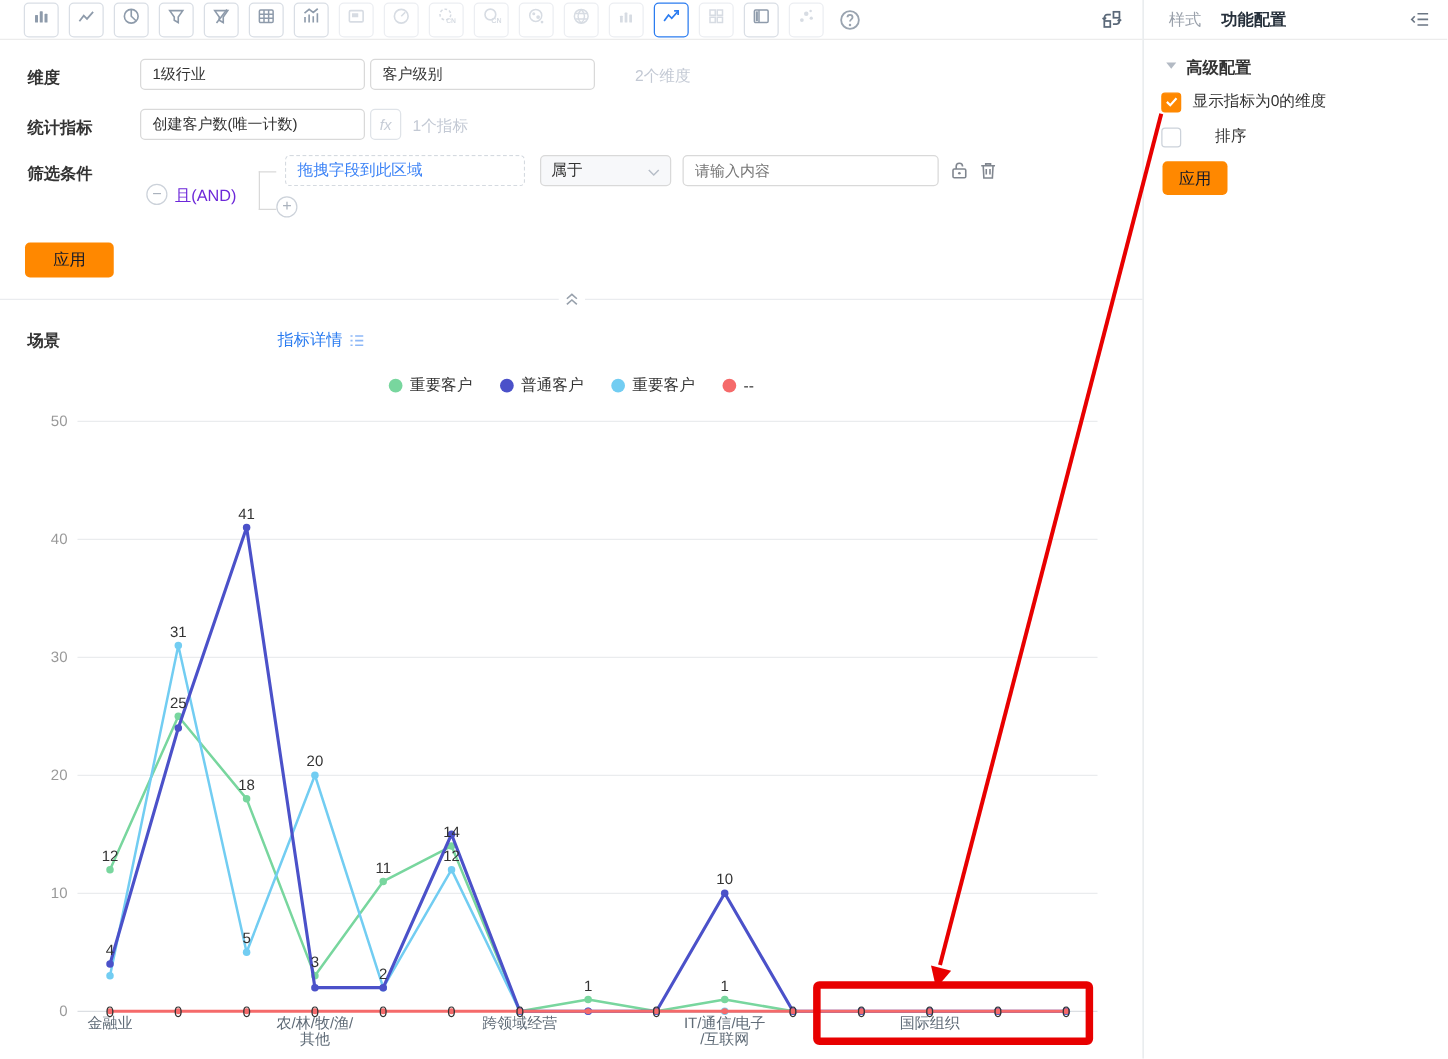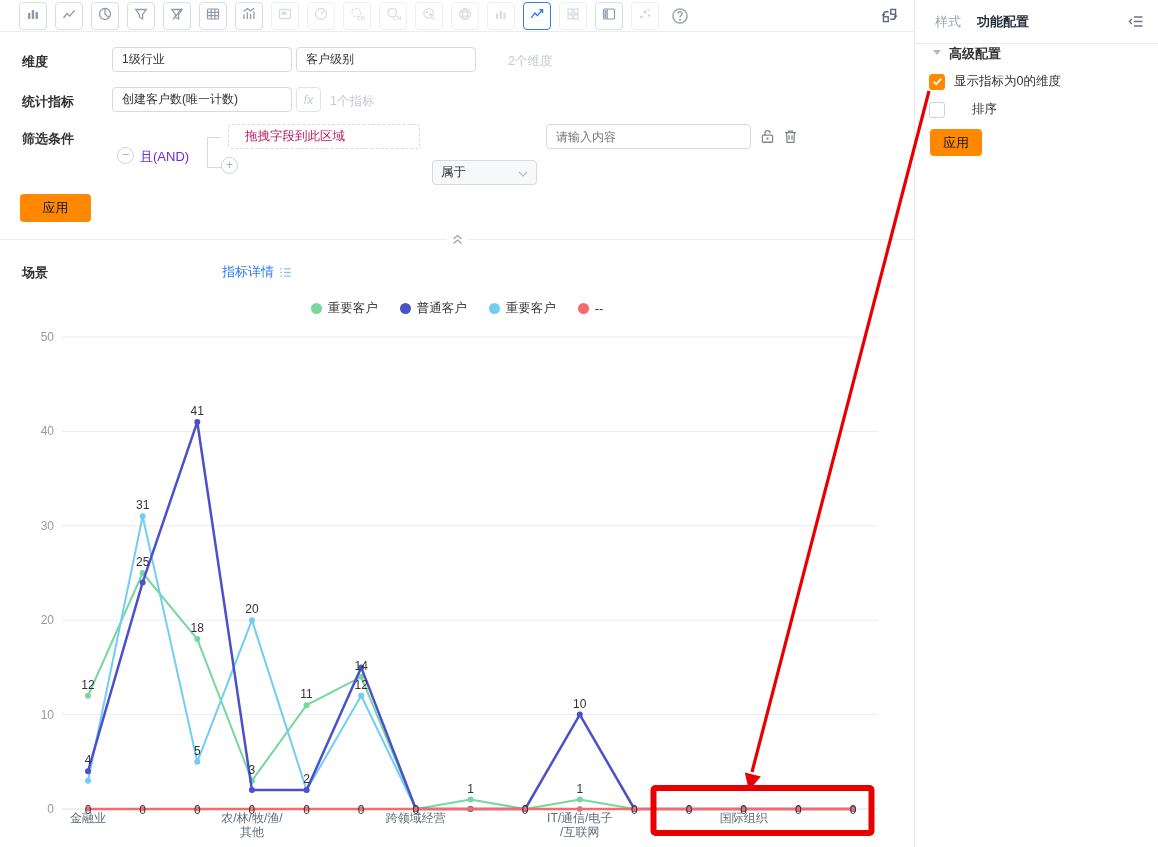--- a/index.html
+++ b/index.html
@@ -24,21 +24,21 @@
   
   .cfg-label { position:absolute; left:22px; font-size:13px; font-weight:bold; color:#333; }
   .txt-input { position:absolute; height:25px; border:1px solid #d9d9d9; border-radius:4px;
     font-size:12px; color:#333; padding:0 9px; outline:none; background:#fff;
     font-family:inherit; }
   .gray-count { position:absolute; font-size:12.5px; color:#c3c9d4; }
   .fx-box { position:absolute; width:25px; height:25px; border:1px solid #dfe3e8; border-radius:4px;
     color:#c6ccd6; font-style:italic; font-size:12px; display:flex; align-items:center;
     justify-content:center; background:#fff; }
   .dashed-drop { position:absolute; height:25px; border:1px dashed #d5dae0; border-radius:4px;
-    font-size:12.5px; color:#be185d; display:flex; align-items:center; padding:0 16px; background:#fff; }
+    font-size:12.5px; color:#3b82f6; display:flex; align-items:center; padding:0 9px; background:#fff; }
   .op-select { position:absolute; height:25px; border:1px solid #d9d9d9; border-radius:4px;
     background:#f7f8fa; font-size:12.5px; color:#333; display:flex; align-items:center;
     padding:0 8px; justify-content:space-between; }
   .op-select .chev { color:#b7bec8; }
   .circle-btn { position:absolute; width:17px; height:17px; border:1px solid #ccd2da;
     border-radius:50%; color:#aab2bd; font-size:13px; line-height:14px; text-align:center;
     background:#fff; }
   .and-label { position:absolute; font-size:13px; color:#6d28d9; }
   .bracket { position:absolute; border-left:1px solid #d9d9d9; border-top:1px solid #d9d9d9;
     border-bottom:1px solid #d9d9d9; width:14px; }
@@ -63,21 +63,21 @@
   .detail-link .list-ic { color:#8db8f7; display:flex; }
 
   
   .legend { position:absolute; left:0; top:300px; width:914px; display:flex;
     justify-content:center; gap:22px; font-size:12.5px; color:#333; }
   .legend-item { display:flex; align-items:center; gap:6px; }
   .legend-dot { width:11px; height:11px; border-radius:50%; display:inline-block; }
   #chart-svg { position:absolute; left:0; top:326px; }
 
   
-  .panel-tabs { height:44px; border-bottom:1px solid #ececec; display:flex; align-items:center;
+  .panel-tabs { height:32px; border-bottom:1px solid #ececec; display:flex; align-items:center;
     padding:0 14px 0 20px; gap:16px; }
   .panel-tab { font-size:13px; color:#9aa1ab; cursor:pointer; }
   .panel-tab.active { color:#26303b; font-weight:bold; }
   .panel-collapse { margin-left:auto; color:#6b7684; display:flex; }
   .section-head { position:absolute; left:34px; top:45px; font-size:13px; font-weight:bold; }
   .section-caret { position:absolute; left:18px; top:50px; width:0; height:0;
     border-left:4.5px solid transparent; border-right:4.5px solid transparent;
     border-top:5px solid #b3bac4; }
   .chk-row { position:absolute; left:14px; display:flex; align-items:center; gap:9px;
     font-size:12.5px; color:#333; }
@@ -270,21 +270,21 @@
     <span class="cfg-label" style="top:93px;">统计指标</span>
     <input class="txt-input" style="left: 112px; top: 87px; width: 180px;" value="创建客户数(唯一计数)">
     <span class="fx-box" style="left:296px; top:87px;">fx</span>
     <span class="gray-count" style="left:330px; top:93px;">1个指标</span>
 
     <span class="cfg-label" style="top:130px;">筛选条件</span>
     <span class="circle-btn" style="left:117px; top:147px;">−</span>
     <span class="and-label" style="left:140px; top:148px;">且(AND)</span>
     <span class="bracket" style="left:207px; top:137px; height:31px;"></span>
     <span class="dashed-drop" style="left:228px; top:124px; width:192px;">拖拽字段到此区域</span>
-    <div class="op-select" style="left:432px; top:124px; width:105px;margin-top:36px;">
+    <div class="op-select" style="left:432px; top:124px; width:105px;">
       <span>属于</span>
       <span class="chev">
         <svg width="10" height="6" viewBox="0 0 10 6">
             <path d="M1 1l4 4 4-4" fill="none" stroke="currentColor" stroke-width="1.2"></path>
           </svg>
       </span>
     </div>
     <input class="txt-input" style="left: 546px; top: 124px; width: 205px;" placeholder="请输入内容">
     <span class="icon-btn" style="left:759px; top:128px;">
       <svg width="17" height="17" viewBox="0 0 16 16">

